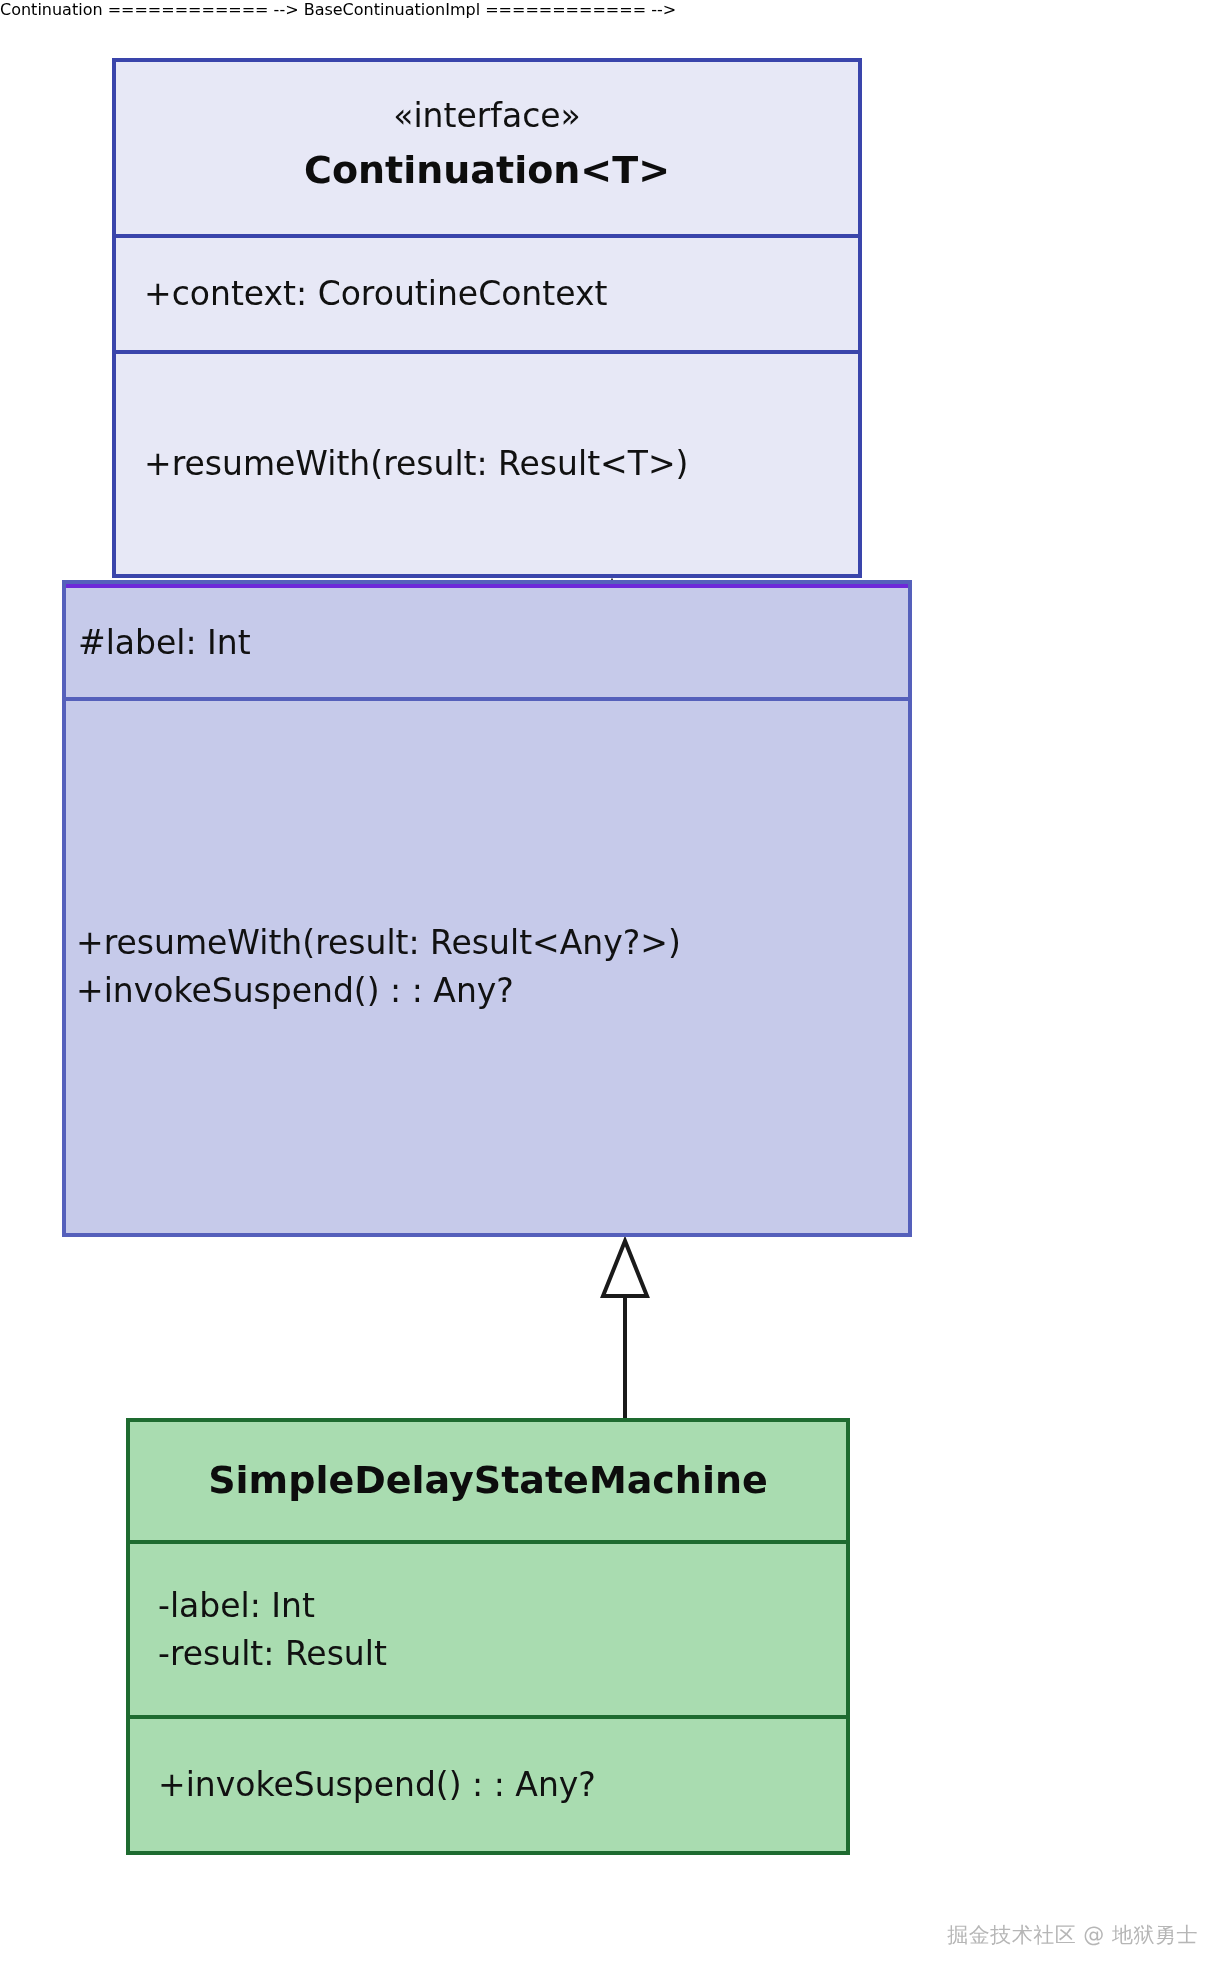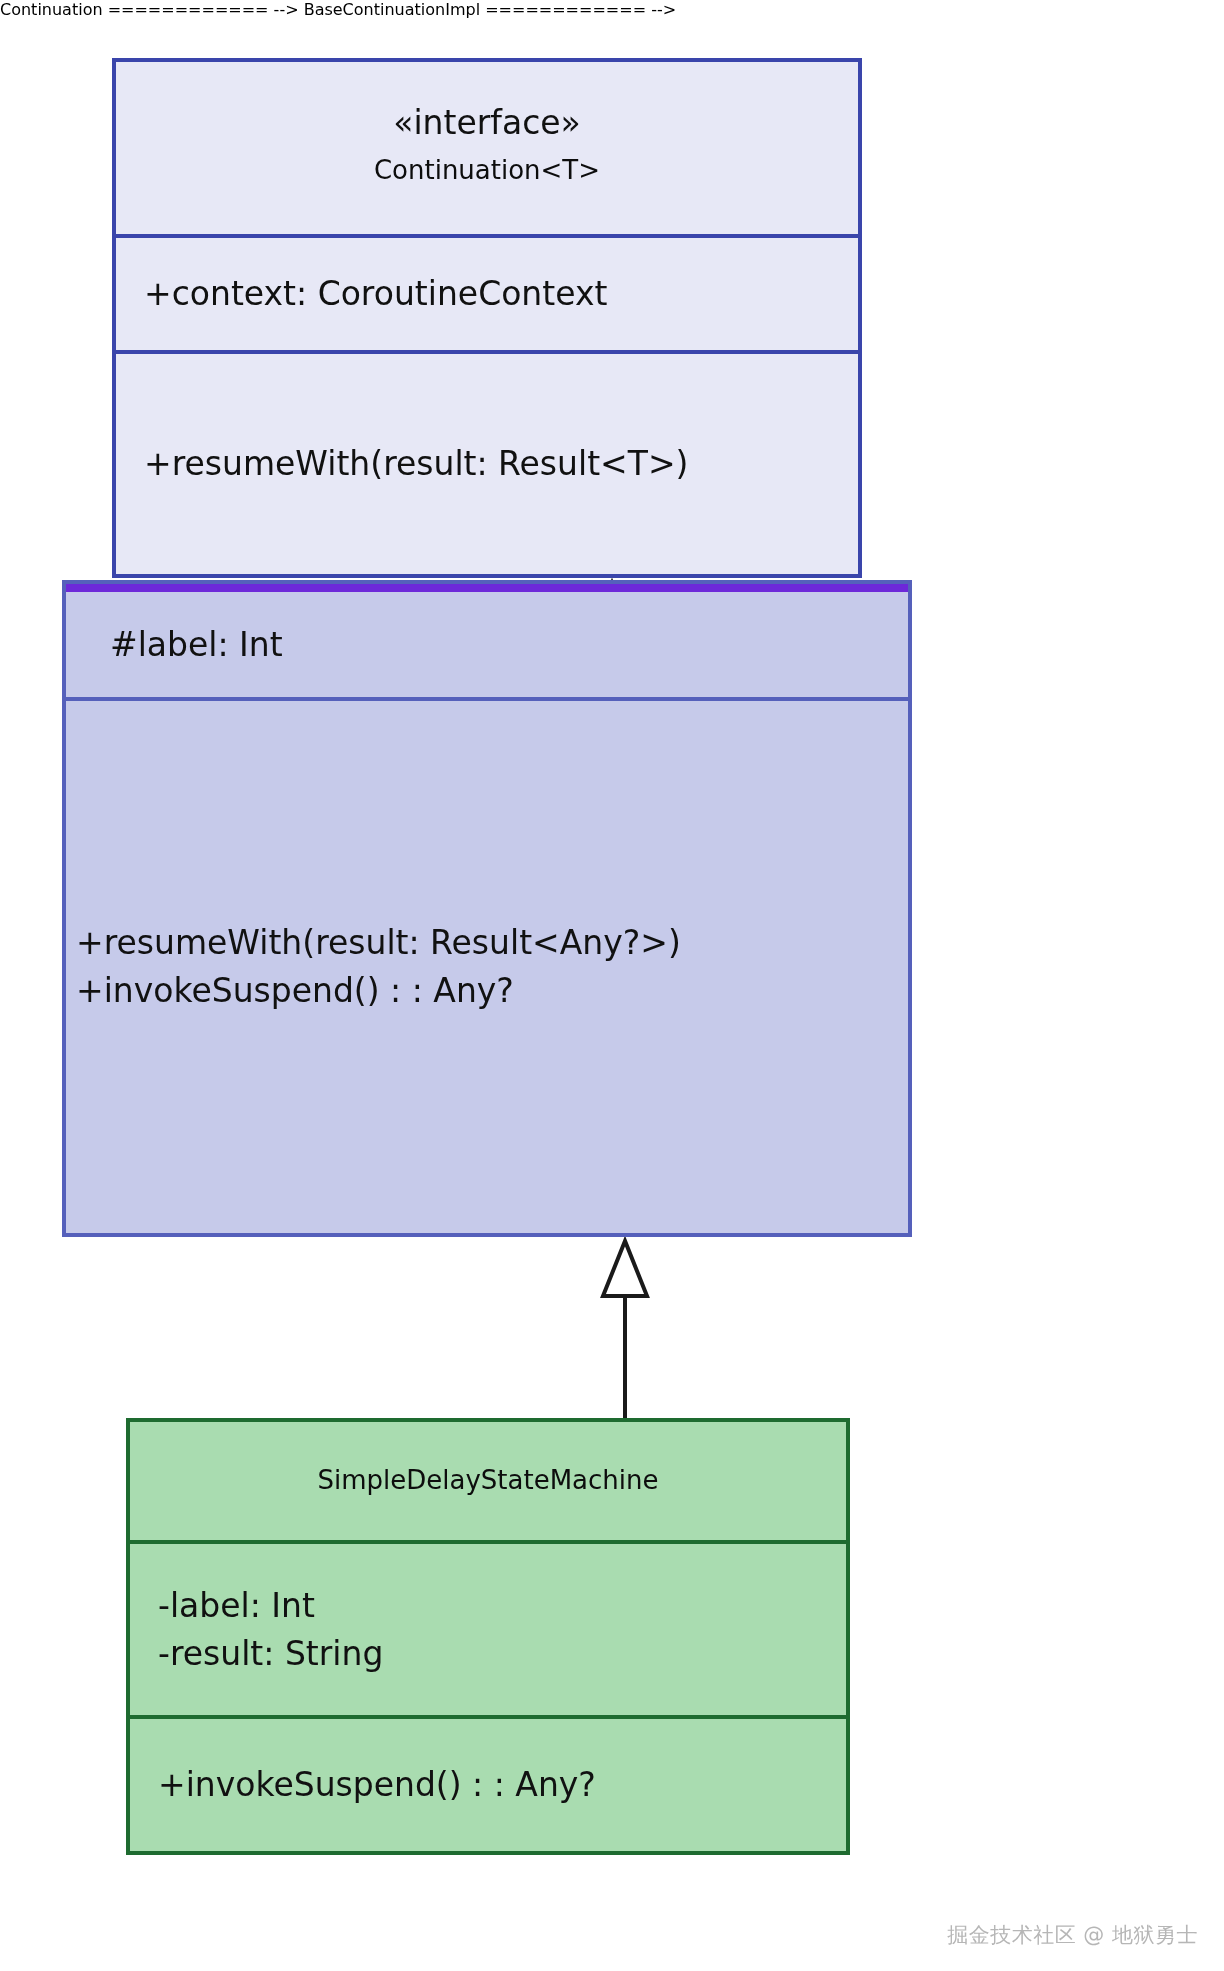--- a/index.html
+++ b/index.html
@@ -48,22 +48,22 @@
   }
 
   .stereotype {
     font-size: 33px;
     font-weight: 400;
     color: #111111;
     line-height: 1.25;
   }
 
   .class-title {
-    font-size: 26px;
-    font-weight: normal;
+    font-size: 38px;
+    font-weight: bold;
     color: #0d0d0d;
     line-height: 1.3;
     margin-top: 10px;
   }
 
   .member {
     font-size: 33px;
     font-weight: 400;
     color: #111111;
     line-height: 1.45;
@@ -86,21 +86,21 @@
   
   #box-base {
     left: 62px;
     top: 580px;
     width: 850px;
     height: 657px;
     background: #c6caea;
     border: 4px solid #5560bb;
   }
   #box-base .head  { height: 118px; }
-  #box-base .attrs { height: 113px; border-top: 8px solid #6d28d9; padding-left: 44px; }
+  #box-base .attrs { height: 113px; border-top: 4px solid #6d28d9; padding-left: 12px; }
   #box-base .ops   { flex: 1 1 auto; border-top: 4px solid #5560bb; padding-left: 10px; }
 
   
   #box-simple {
     left: 126px;
     top: 1418px;
     width: 724px;
     height: 437px;
     background: #a9dcb0;
     border: 4px solid #1e6b30;
@@ -169,21 +169,21 @@
     </div>
   </div>
 
   
   <div class="uml-class" id="box-simple">
     <div class="compartment head">
       <div class="class-title" style="margin-top:0;">SimpleDelayStateMachine</div>
     </div>
     <div class="compartment body attrs">
       <div class="member">-label: Int</div>
-      <div class="member">-result: String</div>
+      <div class="member">-result: Result</div>
     </div>
     <div class="compartment body ops">
       <div class="member">+invokeSuspend() : : Any?</div>
     </div>
   </div>
 
   
   <div id="watermark">掘金技术社区 @ 地狱勇士</div>
 
 </t></div>

